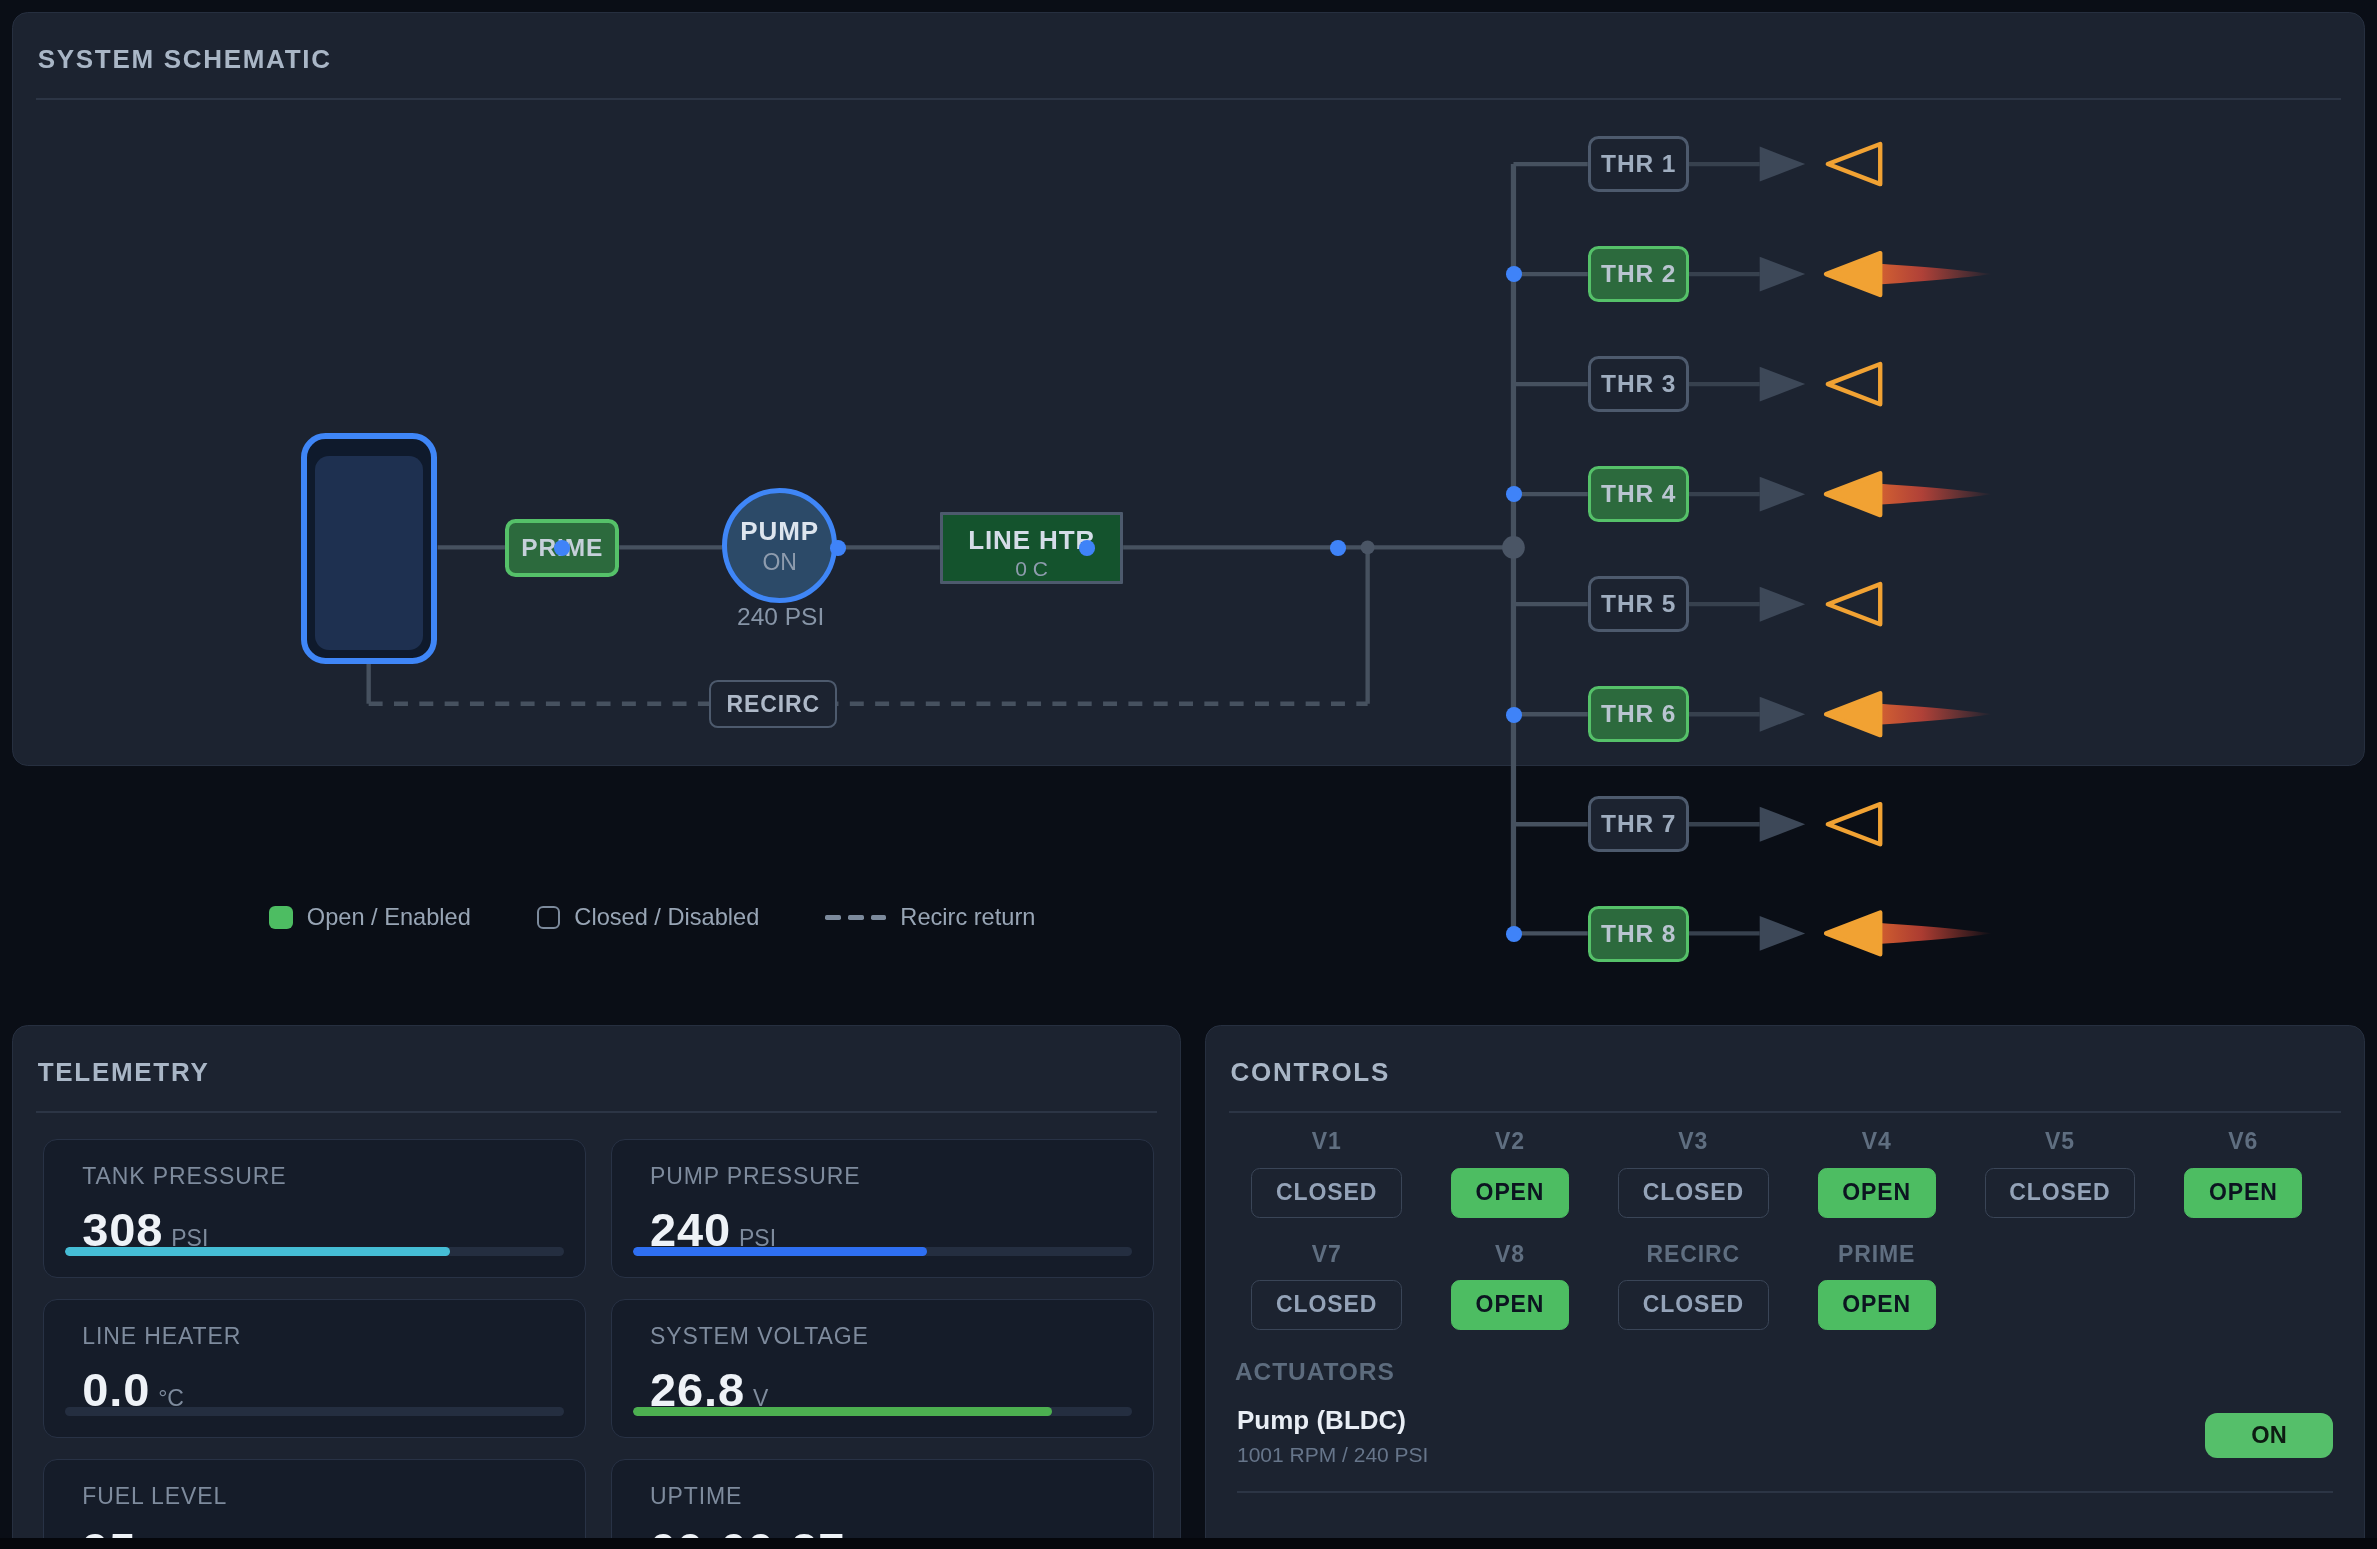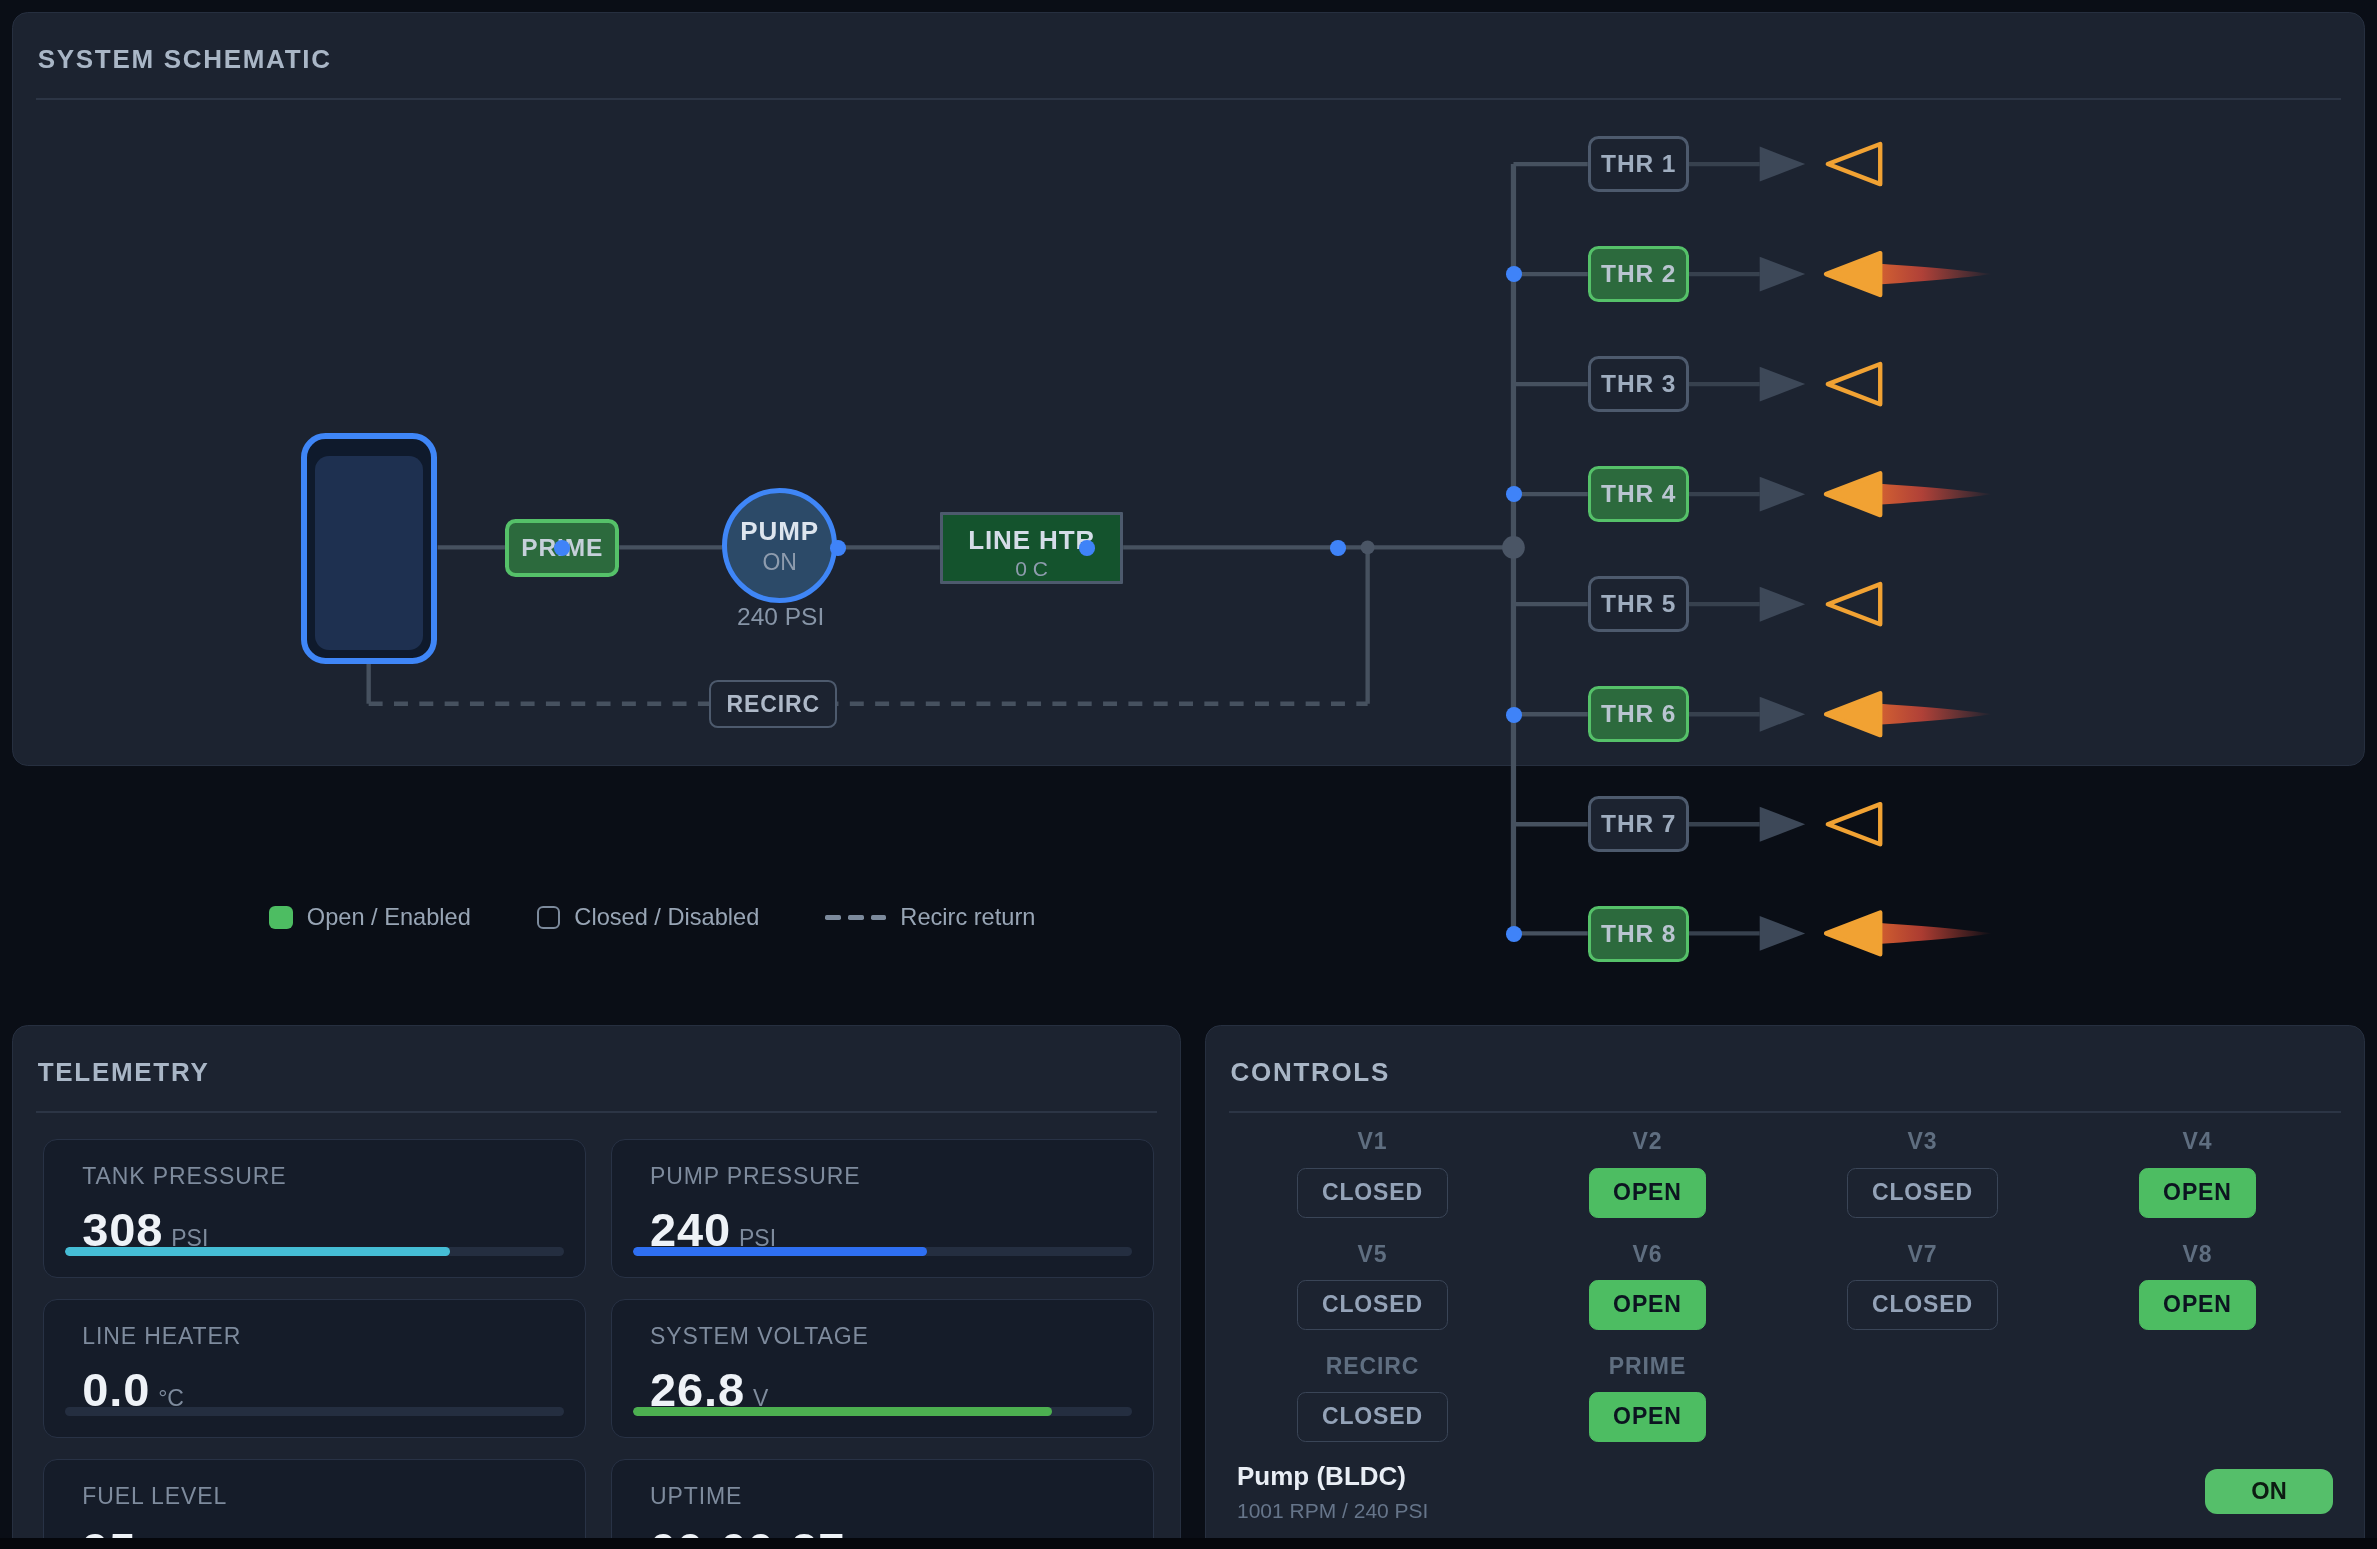--- a/index.html
+++ b/index.html
@@ -109,21 +109,21 @@
     background:#242e40; border-radius:4.4px; overflow:hidden;
   }
   .metric-bar-fill { height:100%; border-radius:4.4px; }
   .bar-cyan  { background:#45bdd5; }
   .bar-blue  { background:#2e6ff2; }
   .bar-green { background:#4caf50; }
 
   
   .section-label { font-size:24.5px; font-weight:600; letter-spacing:0.9px; color:#5d6c7e; margin:28px 29px 0 29px; }
   .valve-grid {
-    display:grid; grid-template-columns:repeat(4,1fr); row-gap:23px;
+    display:grid; grid-template-columns:repeat(6,1fr); row-gap:23px;
     margin:15.7px 29px 0 29px;
   }
   .valve-cell { display:flex; flex-direction:column; align-items:center; gap:12.2px; }
   .valve-name { font-size:23px; font-weight:600; color:#5f6e80; letter-spacing:0.9px; }
   .valve-btn {
     height:50px; padding:0 23.6px; border-radius:8.7px;
     font-family:inherit; font-size:23px; font-weight:bold; letter-spacing:0.9px;
     display:flex; align-items:center; justify-content:center; cursor:pointer;
   }
   .valve-btn.closed { background:transparent; border:1.7px solid #3a4557; color:#94a3b8; }
@@ -423,20 +423,21 @@
     <div class="valve-cell">
       <div class="valve-name">RECIRC</div>
       <button class="valve-btn closed">CLOSED</button>
     </div>
     <div class="valve-cell">
       <div class="valve-name">PRIME</div>
       <button class="valve-btn open">OPEN</button>
     </div>
   </div>
 
+  <div class="section-label">ACTUATORS</div>
 
   <div class="actuator-row">
     <div>
       <div class="actuator-title">Pump (BLDC)</div>
       <div class="actuator-sub">1001 RPM / 240 PSI</div>
     </div>
     <button id="pump-on-btn">ON</button>
   </div>
 
   <div class="controls-divider"></div>

